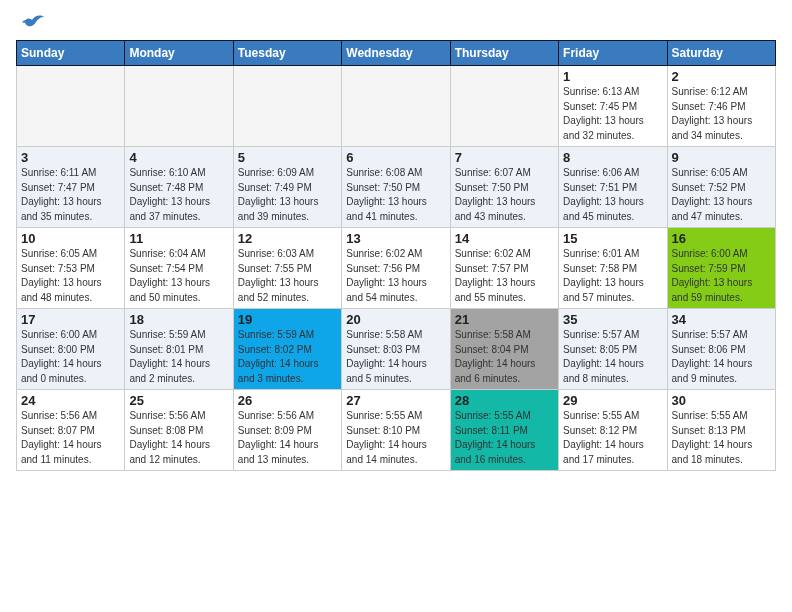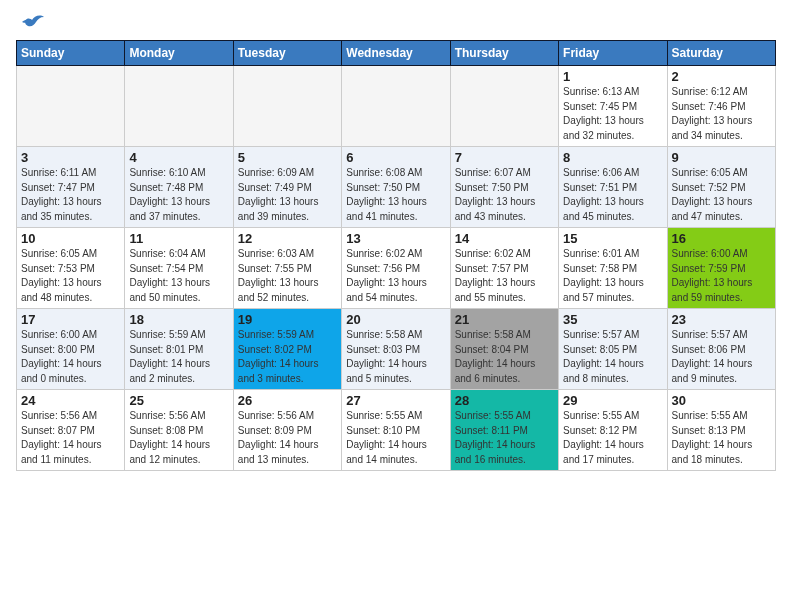--- a/index.html
+++ b/index.html
@@ -228,21 +228,21 @@
           </td>
           <td style="background: #a3a3a3;">
             <span class="day-num">21</span>
             <div class="day-info">Sunrise: 5:58 AM<br>Sunset: 8:04 PM<br>Daylight: 14 hours<br>and 6 minutes.</div>
           </td>
           <td style="background: rgb(237, 242, 249);">
             <span class="day-num">35</span>
             <div class="day-info">Sunrise: 5:57 AM<br>Sunset: 8:05 PM<br>Daylight: 14 hours<br>and 8 minutes.</div>
           </td>
           <td style="background: rgb(237, 242, 249);">
-            <span class="day-num">23</span>
+            <span class="day-num">34</span>
             <div class="day-info">Sunrise: 5:57 AM<br>Sunset: 8:06 PM<br>Daylight: 14 hours<br>and 9 minutes.</div>
           </td>
         </tr>
         <tr>
           <td style="background: rgb(255, 255, 255);">
             <span class="day-num">24</span>
             <div class="day-info">Sunrise: 5:56 AM<br>Sunset: 8:07 PM<br>Daylight: 14 hours<br>and 11 minutes.</div>
           </td>
           <td style="background: rgb(255, 255, 255);">
             <span class="day-num">25</span>

